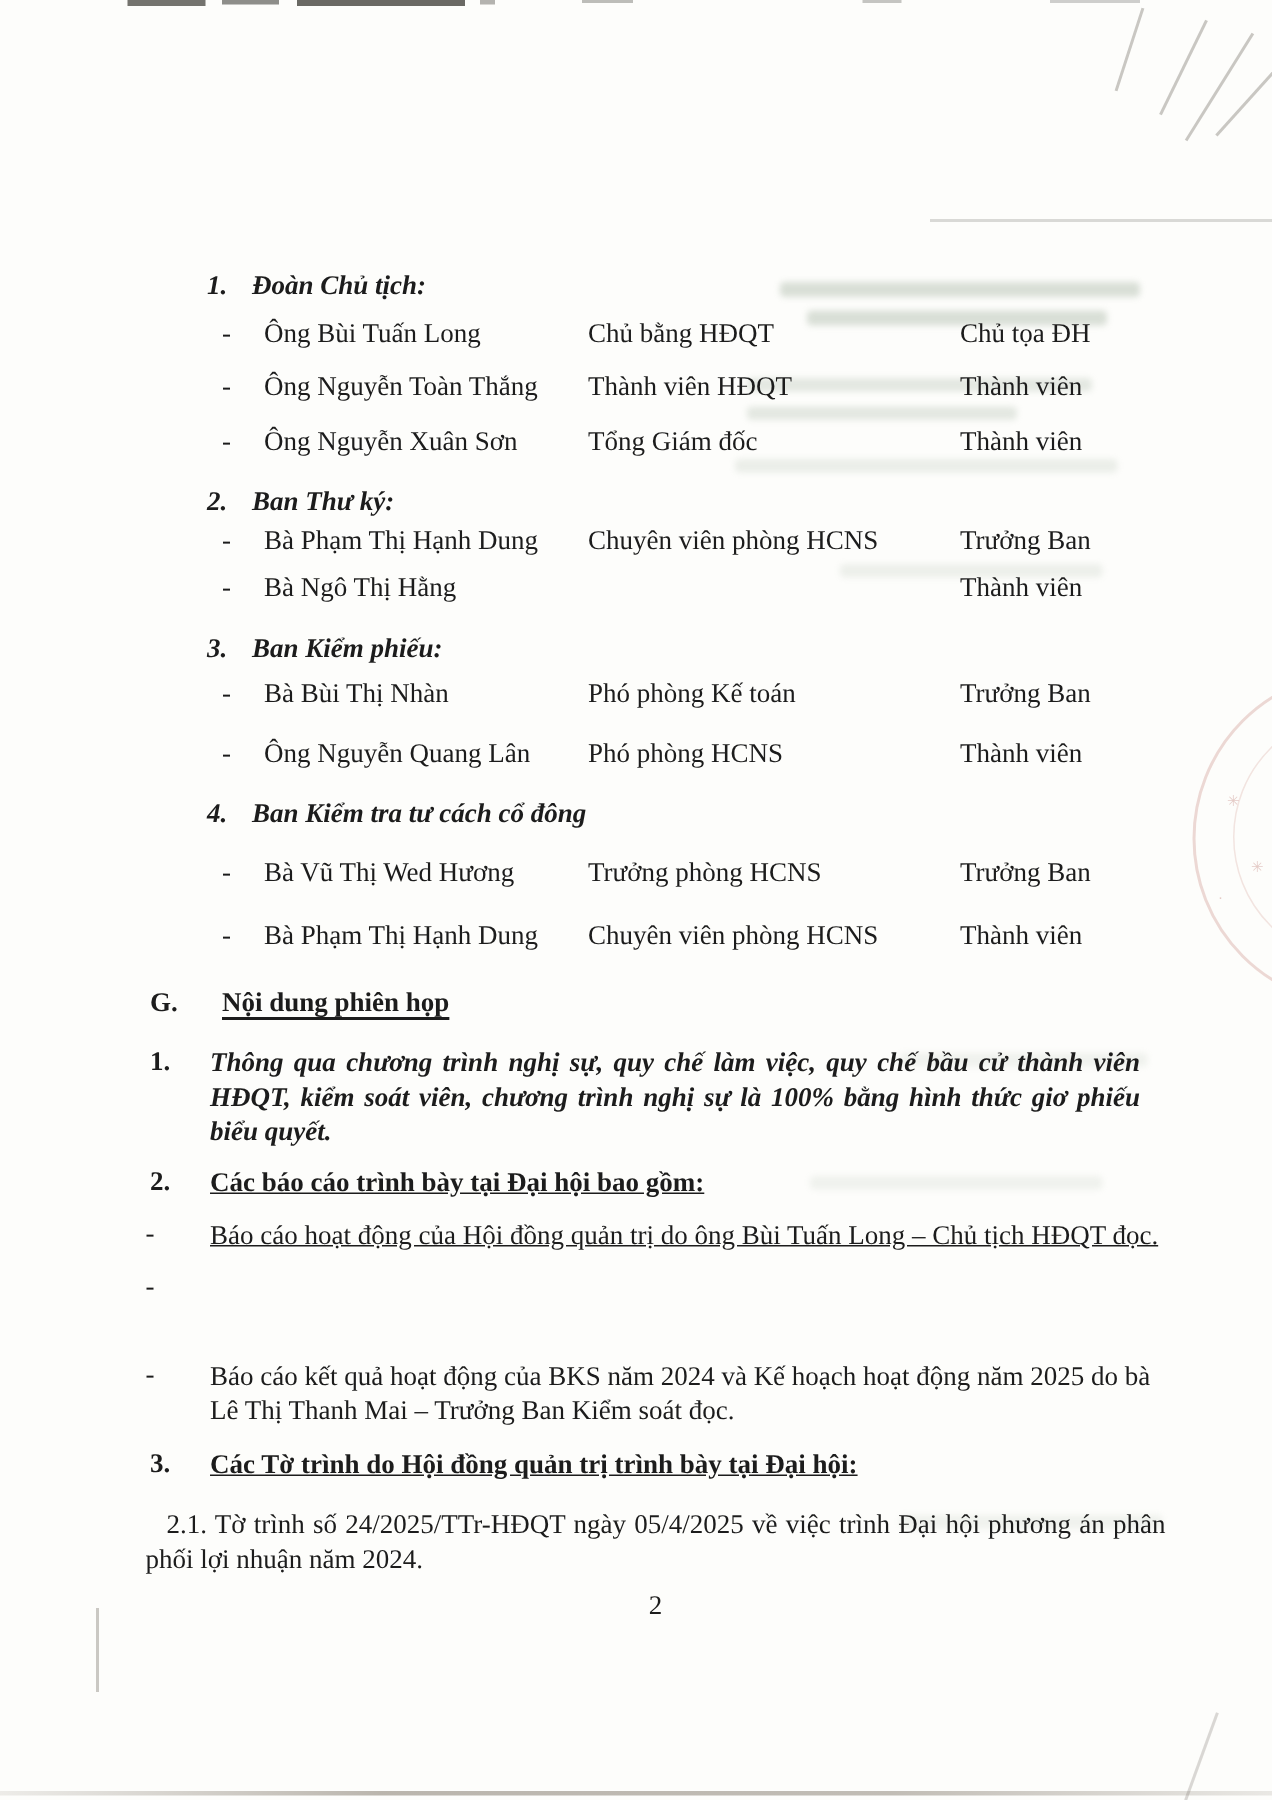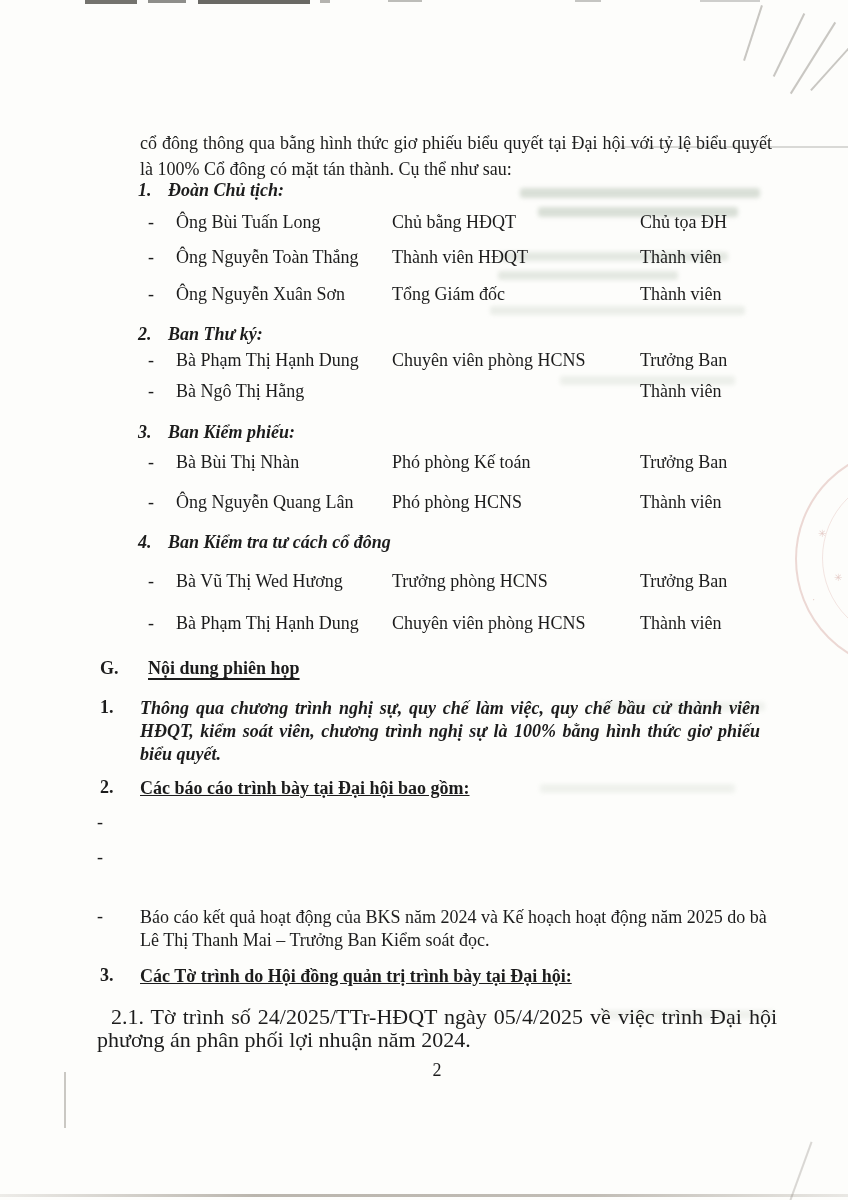--- a/index.html
+++ b/index.html
@@ -30,21 +30,21 @@
   .num-item .n{position:absolute;left:100px;font-weight:bold;}
   .num-item .t{margin-left:140px;line-height:23px;}
   .bold{font-weight:bold;}
   .just{text-align:justify;}
   .w620{width:620px;font-style:italic;}
   .w640{width:640px;text-decoration:underline;}
   .w628{width:628px;}
   .dash-item{left:0;width:100%;font-size:18px;}
   .dash-item .d{position:absolute;left:97px;}
   .dash-item .t{margin-left:140px;line-height:23px;}
-  .p21{left:97px;width:680px;font-size:22px;line-height:23px;text-indent:14px;text-align:justify;}
+  .p21{left:97px;width:680px;font-size:18px;line-height:23px;text-indent:14px;text-align:justify;}
   .page-num{left:0;width:100%;text-align:center;font-size:18px;transform:translateX(13px);}
   
   .tm{position:absolute;top:0;background:#45443f;}
   .scribble{position:absolute;background:rgba(115,110,102,.38);}
   .scanline{position:absolute;height:2px;background:rgba(150,148,145,.35);}
   .ghost{position:absolute;filter:blur(2px);}
   .ghost .ln{background:#a3b2a0;border-radius:3px;}
   .stamp-ring{position:absolute;border-radius:50%;border:2px solid rgba(199,132,122,.30);}
   .stamp-ring.inner{border:1.5px solid rgba(199,132,122,.20);}
   .stamp-dot{position:absolute;font-size:10px;color:rgba(190,120,112,.38);}
@@ -95,21 +95,20 @@
   <div class="ghost" style="left:600px;top:1010px;width:180px;opacity:.15;">
     <div class="ln" style="height:9px;width:175px;"></div>
   </div>
 
   <div class="stamp-ring" style="left:795px;top:447px;width:220px;height:220px;"></div>
   <div class="stamp-ring inner" style="left:822px;top:474px;width:166px;height:166px;"></div>
   <span class="stamp-dot" style="left:818px;top:528px;">✳</span>
   <span class="stamp-dot" style="left:834px;top:572px;">✳</span>
   <span class="stamp-dot" style="left:812px;top:594px;">·</span>
 
-  <p class="abs intro">cổ đông thông qua bằng hình thức giơ phiếu biểu quyết tại Đại hội với tỷ lệ biểu quyết là 100% Cổ đông có mặt tán thành. Cụ thể như sau:</p>
 
   <div class="abs c-title" style="top:180px;">
     <span class="c-num">1.</span>
     <span class="c-text">Đoàn Chủ tịch:</span>
   </div>
   <div class="abs member-row" style="top:212px;">
     <span class="m-dash">-</span>
     <span class="m-name">Ông Bùi Tuấn Long</span>
     <span class="m-pos">Chủ bằng HĐQT</span>
     <span class="m-role">Chủ tọa ĐH</span>
@@ -187,20 +186,21 @@
     <div class="t bold just w620">Thông qua chương trình nghị sự, quy chế làm việc, quy chế bầu cử thành viên HĐQT, kiểm soát viên, chương trình nghị sự là 100% bằng hình thức giơ phiếu biểu quyết.</div>
   </div>
 
   <div class="abs num-item" style="top:777px;">
     <span class="n">2.</span>
     <div class="t bold w640">Các báo cáo trình bày tại Đại hội bao gồm:</div>
   </div>
 
   <div class="abs dash-item" style="top:812px;">
     <span class="d">-</span>
+    <div class="t w640">Báo cáo hoạt động của Hội đồng quản trị do ông Bùi Tuấn Long – Chủ tịch  HĐQT đọc.</div>
   </div>
   <div class="abs dash-item" style="top:847px;">
     <span class="d">-</span>
   </div>
   <div class="abs dash-item" style="top:906px;">
     <span class="d">-</span>
     <div class="t w628">Báo cáo kết quả hoạt động của BKS năm 2024 và Kế hoạch hoạt động năm 2025 do bà Lê Thị Thanh Mai – Trưởng Ban Kiểm soát đọc.</div>
   </div>
 
   <div class="abs num-item" style="top:965px;">

